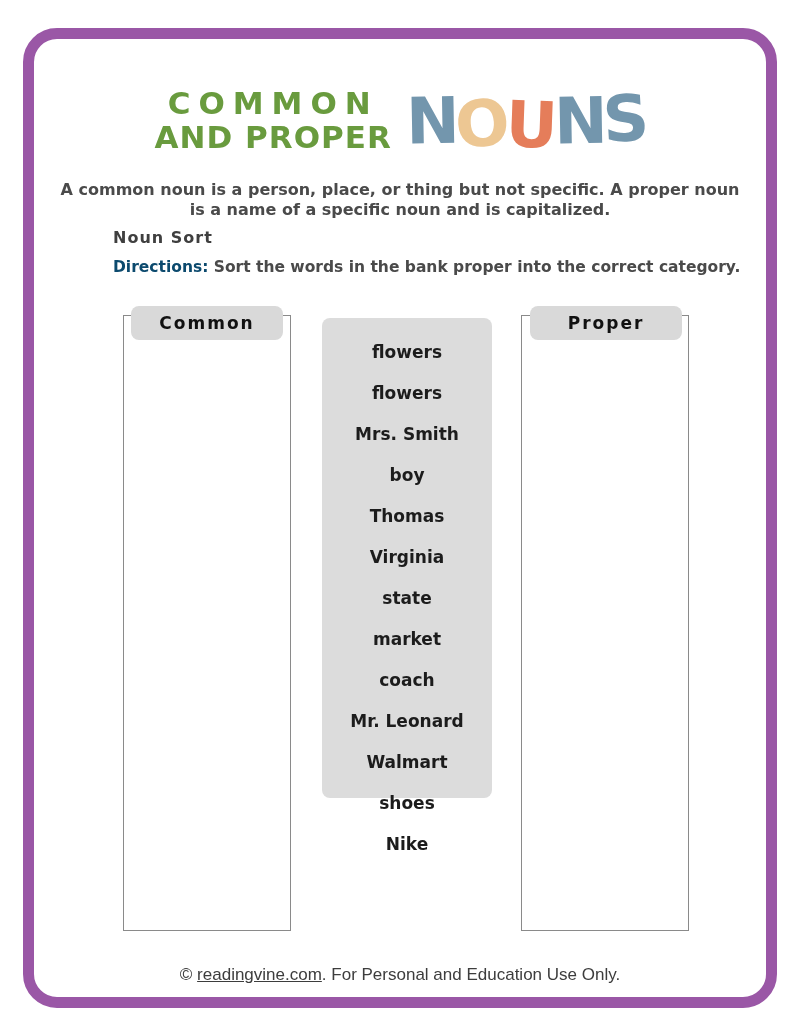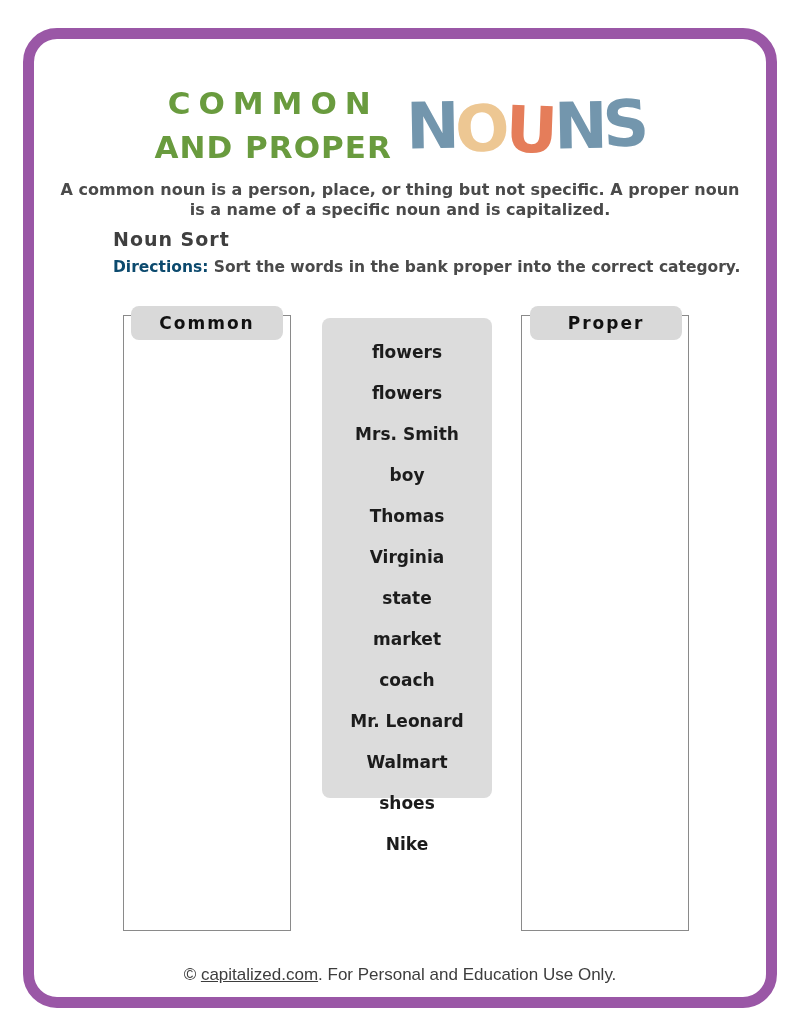--- a/index.html
+++ b/index.html
@@ -38,21 +38,21 @@
   }
   .title-line1 {
     font-size: 31px;
     letter-spacing: 8px;
     display: block;
   }
   .title-line2 {
     font-size: 31px;
     letter-spacing: 1px;
     display: block;
-    margin-top: 13px;
+    margin-top: 3px;
   }
   .nouns-word {
     font-weight: bold;
     font-size: 64px;
     letter-spacing: -4px;
     line-height: 1;
     display: flex;
     align-items: center;
   }
   .noun-letter { display: inline-block; }
@@ -69,21 +69,21 @@
     color: #4a4a4a;
     font-weight: bold;
     font-size: 16px;
     line-height: 1.25;
   }
 
   
   .section-heading {
     position: absolute;
     top: 228px; left: 113px;
-    font-size: 19px;
+    font-size: 16px;
     font-weight: bold;
     letter-spacing: 1px;
     color: #3f3f3f;
     text-align: center;
   }
   .directions {
     position: absolute;
     top: 258px; left: 113px;
     font-size: 15.5px;
     font-weight: bold;
@@ -202,16 +202,16 @@
       <div class="word-item">Mr. Leonard</div>
       <div class="word-item">Walmart</div>
       <div class="word-item">shoes</div>
       <div class="word-item">Nike</div>
     </div>
 
   <div class="category-box proper"></div>
   <div class="category-tab proper-tab">Proper</div>
 
   <div class="footer">
-    <span>© </span><a>capitalized.com</a><span>. For Personal and Education Use Only.</span>
+    <span>© </span><a>readingvine.com</a><span>. For Personal and Education Use Only.</span>
   </div>
 
 </div>
 
 </body></html>

